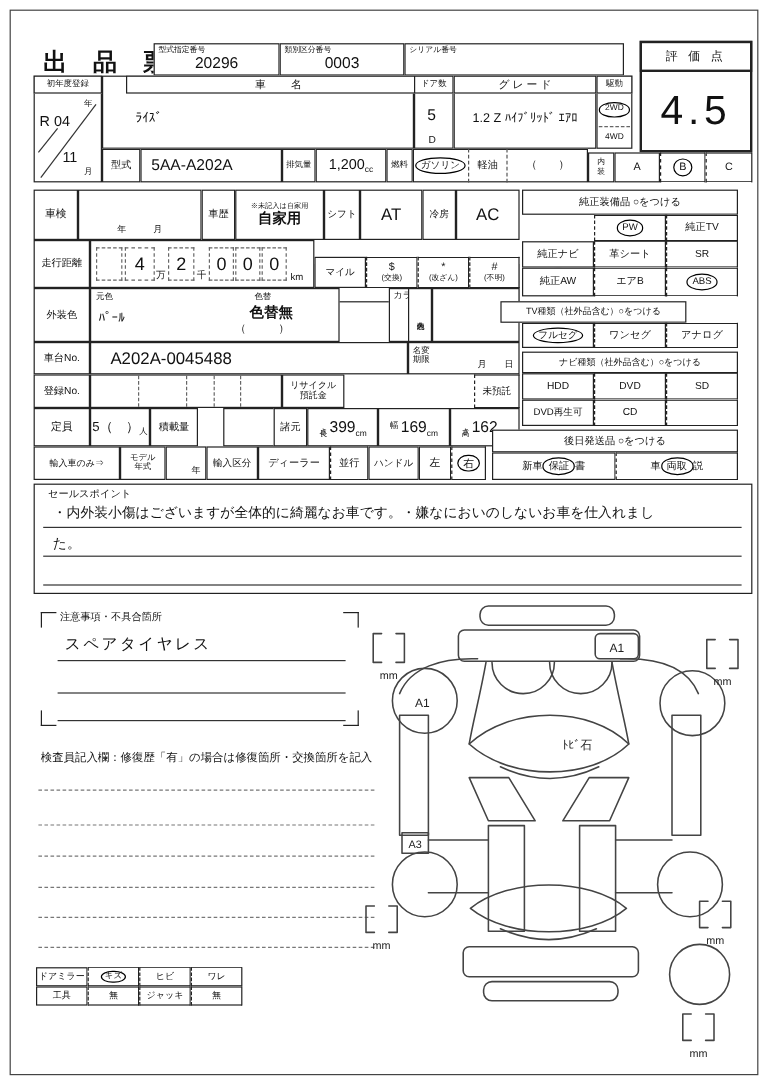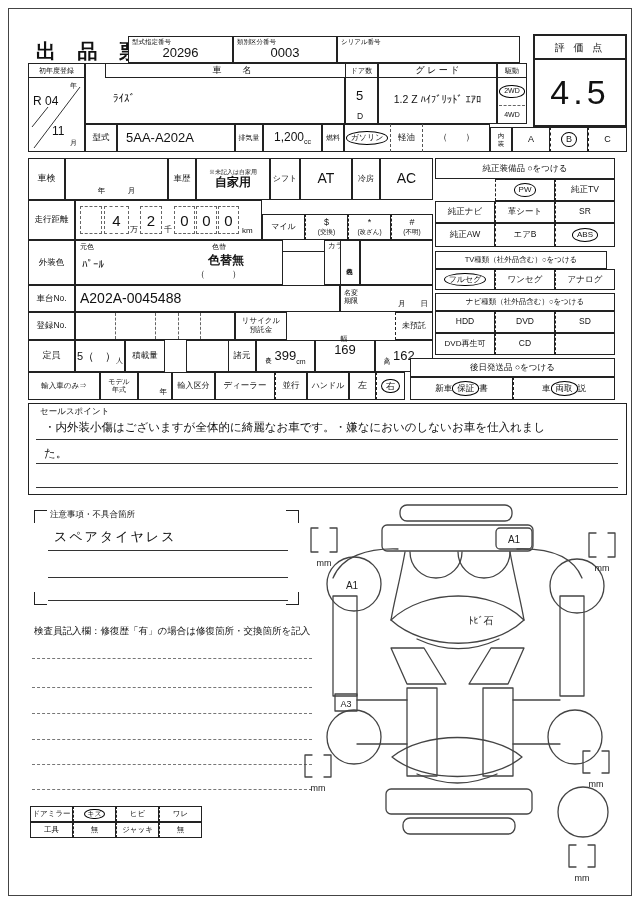--- a/index.html
+++ b/index.html
@@ -154,21 +154,21 @@
   <div class="abs" style="left:196px;top:268px;font-size:9px;">（　　　）</div>
   <div class="c" style="left:283px;top:240px;width:57px;height:45px;margin-left:41px;">
       <span class="tl" style="font-size:7.5px;">カラーNo.</span>
     </div>
   <div class="c" style="left:340px;top:240px;width:20px;height:45px;font-size:6.5px;">
       <span class="vtx">内装色</span>
     </div>
   <div class="c" style="left:360px;top:240px;width:73px;height:45px;"></div>
 
   <div class="c" style="left:28px;top:285px;width:47px;height:27px;font-size:8.5px;">車台No.</div>
-  <div class="c" style="left:75px;top:285px;width:265px;height:27px;font-size:14px;justify-content:flex-start;padding-left:4px;">A202A-0045488</div>
+  <div class="c" style="left:75px;top:285px;width:265px;height:27px;font-size:14px;justify-content:flex-start;padding-left:16px;">A202A-0045488</div>
   <div class="c" style="left:340px;top:285px;width:93px;height:27px;">
     <span class="wrap2" style="position:absolute;left:3px;top:3px;width:16px;font-size:7px;text-align:left;">名変期限</span>
     <span style="position:absolute;right:4px;bottom:3px;font-size:7.5px;">月　　日</span>
   </div>
 
   <div class="c" style="left:28px;top:312px;width:47px;height:28px;font-size:8.5px;">登録No.</div>
   <div class="c" style="left:75px;top:312px;width:160px;height:28px;"></div>
   <div class="abs" style="left:115px;top:313px;height:26px;border-left:1px dashed #666;"></div>
   <div class="abs" style="left:155px;top:313px;height:26px;border-left:1px dashed #666;"></div>
   <div class="abs" style="left:178px;top:313px;height:26px;border-left:1px dashed #666;"></div>
@@ -184,21 +184,21 @@
     <span style="font-size:7px;margin-top:10px;">人</span>
   </div>
   <div class="c" style="left:125px;top:340px;width:40px;height:32px;font-size:8.5px;">積載量</div>
   <div class="c" style="left:165px;top:340px;width:63px;height:32px;align-items:flex-end;justify-content:flex-end;padding:0 4px 3px 0;font-size:8px;margin-left:21px;">kg</div>
   <div class="c" style="left:228px;top:340px;width:28px;height:32px;font-size:8.5px;">諸元</div>
   <div class="c" style="left:256px;top:340px;width:59px;height:32px;">
     <span class="vtx" style="font-size:6.5px;margin-right:2px;">長さ</span>
     <span style="font-size:13px;">399</span>
     <span style="font-size:7px;margin-top:12px;">cm</span>
   </div>
-  <div class="c" style="left:315px;top:340px;width:60px;height:32px;flex-direction:column;">
+  <div class="c" style="left:315px;top:340px;width:60px;height:32px;">
     <span style="font-size:7px;margin-right:2px;">幅</span>
     <span style="font-size:13px;">169</span>
     <span style="font-size:7px;margin-top:12px;">cm</span>
   </div>
   <div class="c" style="left:375px;top:340px;width:58px;height:32px;">
     <span class="vtx" style="font-size:6.5px;margin-right:2px;">高さ</span>
     <span style="font-size:13px;">162</span>
     <span style="font-size:7px;margin-top:12px;">cm</span>
   </div>
 
@@ -226,21 +226,21 @@
   <div class="c" style="left:555px;top:179px;width:60px;height:22px;font-size:8.5px;border-left-style:dashed;">純正TV</div>
   <div class="c" style="left:435px;top:201px;width:60px;height:22px;font-size:8.5px;">純正ナビ</div>
   <div class="c" style="left:495px;top:201px;width:60px;height:22px;font-size:8.5px;border-left-style:dashed;">革シート</div>
   <div class="c" style="left:555px;top:201px;width:60px;height:22px;font-size:8.5px;border-left-style:dashed;">SR</div>
   <div class="c" style="left:435px;top:223px;width:60px;height:24px;font-size:8.5px;">純正AW</div>
   <div class="c" style="left:495px;top:223px;width:60px;height:24px;font-size:8.5px;border-left-style:dashed;">エアB</div>
   <div class="c" style="left:555px;top:223px;width:60px;height:24px;font-size:8px;border-left-style:dashed;">
       <span class="oval">ABS</span>
     </div>
 
-  <div class="c" style="left:435px;top:251px;width:172px;height:18px;font-size:7.5px;border-width:1.5px;">TV種類（社外品含む）○をつける</div>
+  <div class="c" style="left:417px;top:251px;width:155px;height:18px;font-size:7.5px;border-width:1.5px;">TV種類（社外品含む）○をつける</div>
   <div class="c" style="left:435px;top:269px;width:60px;height:21px;font-size:8px;">
       <span class="oval">フルセグ</span>
     </div>
   <div class="c" style="left:495px;top:269px;width:60px;height:21px;font-size:8.5px;border-left-style:dashed;">ワンセグ</div>
   <div class="c" style="left:555px;top:269px;width:60px;height:21px;font-size:8.5px;border-left-style:dashed;">アナログ</div>
 
   <div class="c" style="left:435px;top:293px;width:180px;height:18px;font-size:7.5px;border-width:1.5px;">ナビ種類（社外品含む）○をつける</div>
   <div class="c" style="left:435px;top:311px;width:60px;height:22px;font-size:8.5px;">HDD</div>
   <div class="c" style="left:495px;top:311px;width:60px;height:22px;font-size:8.5px;border-left-style:dashed;">DVD</div>
   <div class="c" style="left:555px;top:311px;width:60px;height:22px;font-size:8.5px;border-left-style:dashed;">SD</div>

